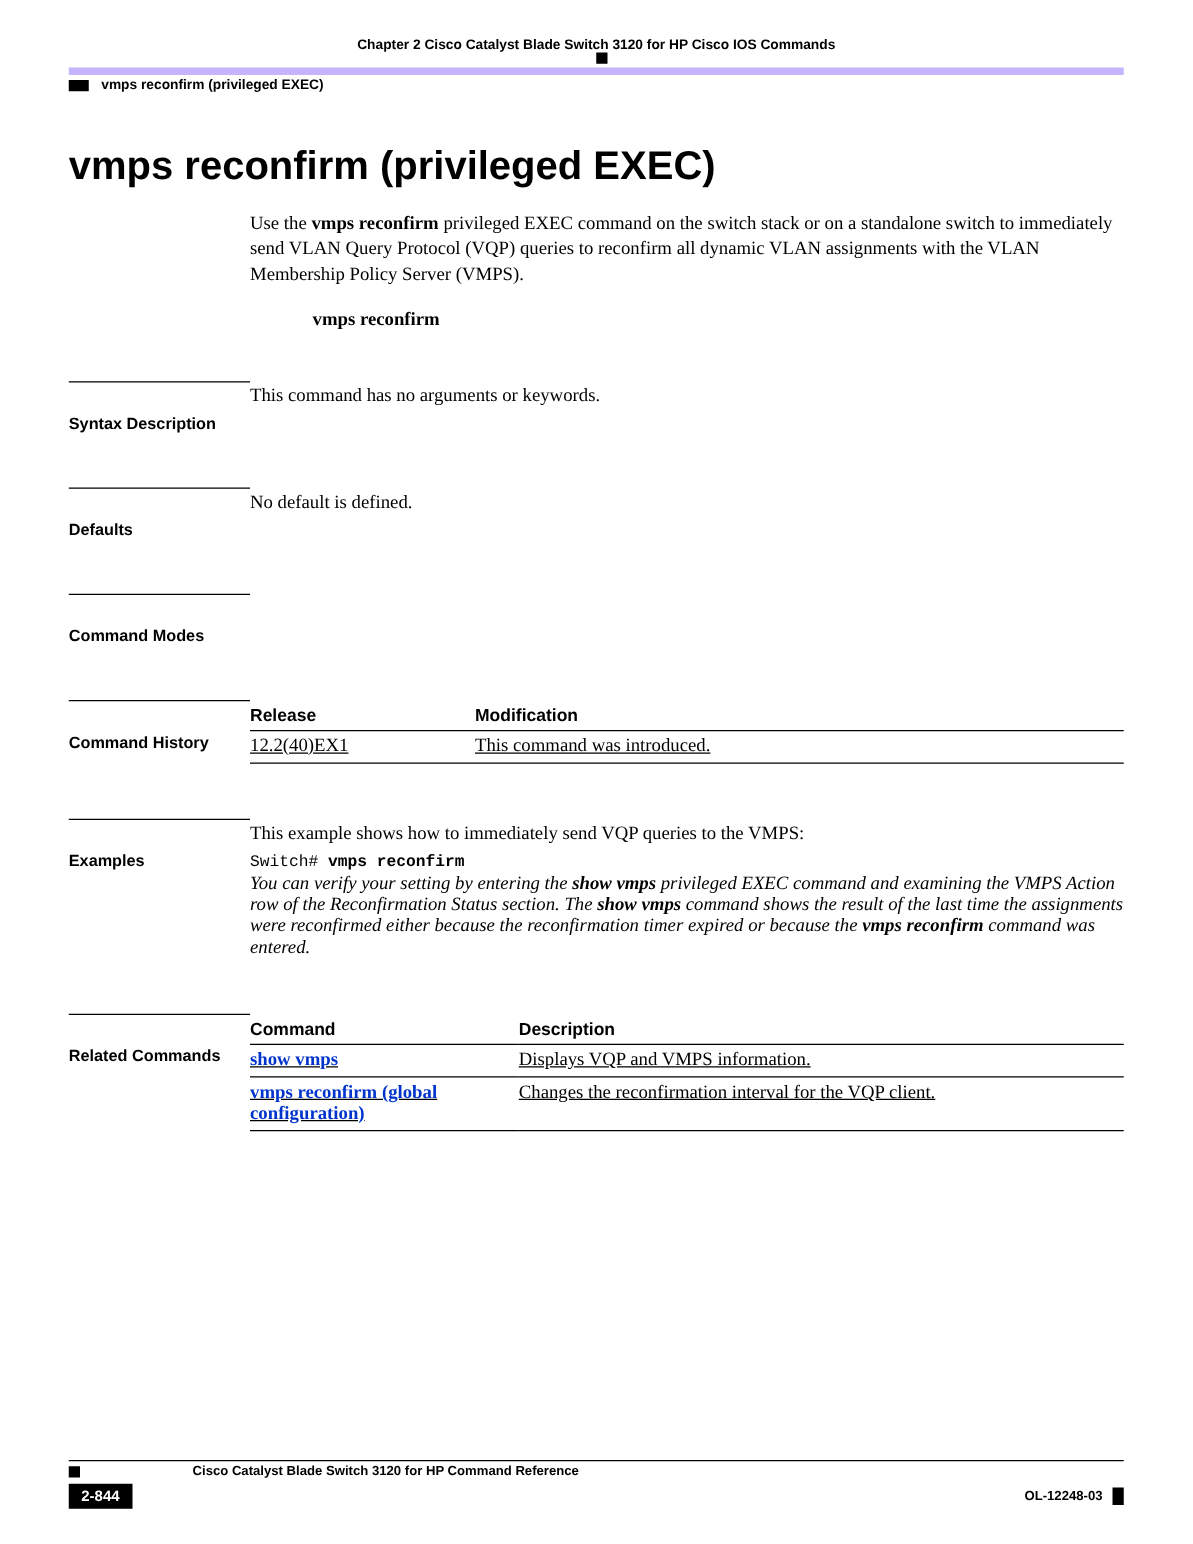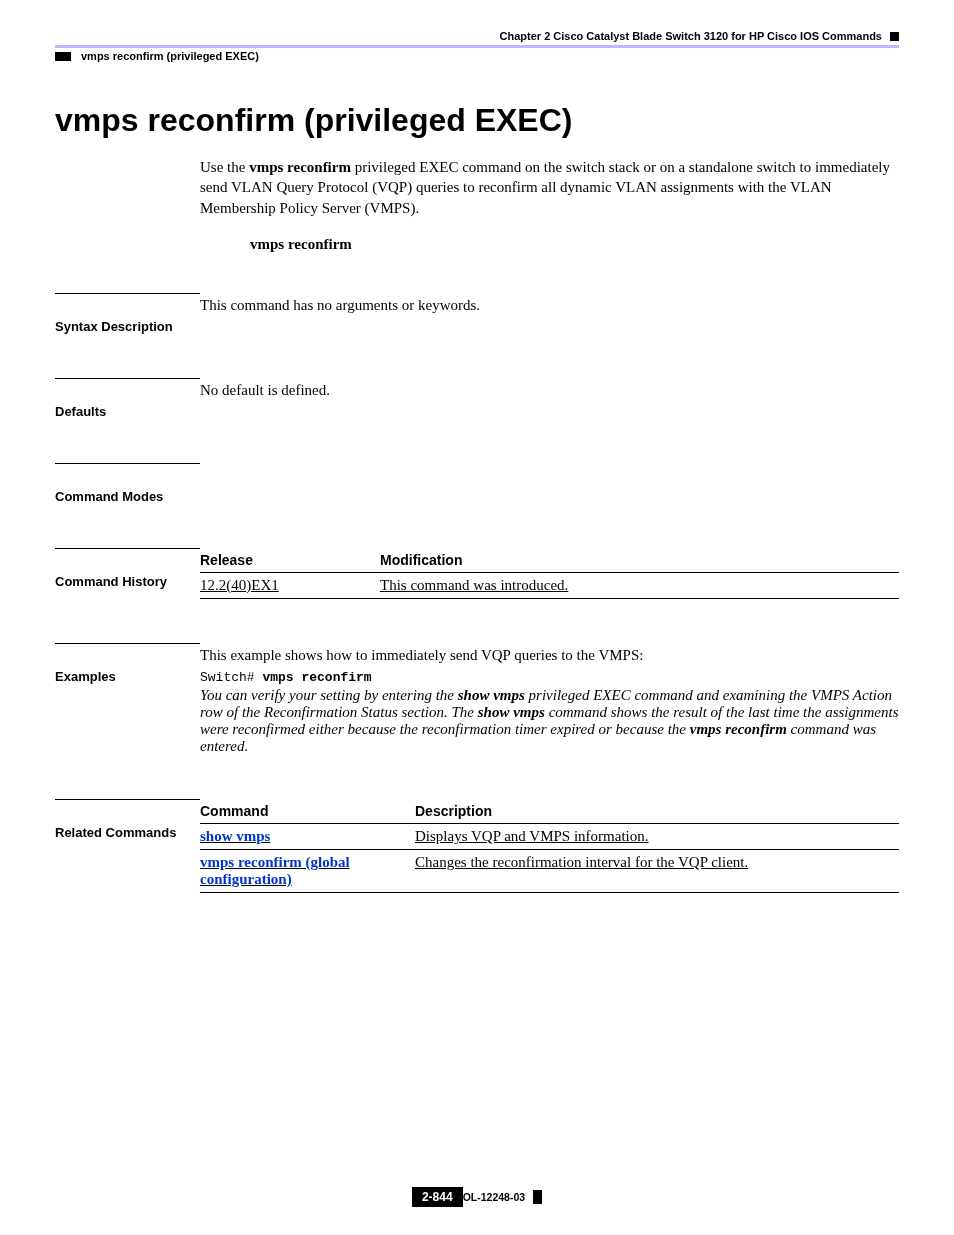--- a/index.html
+++ b/index.html
@@ -17,23 +17,24 @@
       box-sizing: border-box;
       padding: 30px 55px 30px 55px;
     }
     .header-line {
       display: flex;
       justify-content: flex-end;
       align-items: center;
       font-family: Arial, Helvetica, sans-serif;
       font-weight: bold;
       font-size: 11px;
-      border-bottom: 3px solid #c4b5fd;
+      border-bottom: 6px solid #c4b5fd;
       padding-bottom: 3px;
       margin-bottom: 2px;
+      flex-direction: column;
     }
     .header-line .sq {
       width: 9px; height: 9px; background:#000; margin-left:8px;
     }
     .subheader-line {
       display: flex;
       align-items: center;
       font-family: Arial, Helvetica, sans-serif;
       font-weight: bold;
       font-size: 11px;
@@ -101,21 +102,21 @@
       font-family: Arial, Helvetica, sans-serif;
       font-weight: bold;
       font-size: 10.5px;
       padding-top: 2px;
     }
     .footer-top .sq {
       width: 9px; height: 9px; background:#000; margin-right:10px;
     }
     .footer-bottom {
       display: flex;
-      justify-content: center;
+      justify-content: space-between;
       align-items: center;
       margin-top: 4px;
     }
     .page-num-box {
       background: #000;
       color: #fff;
       font-family: Arial, Helvetica, sans-serif;
       font-weight: bold;
       font-size: 12px;
       padding: 3px 10px;
@@ -236,20 +237,24 @@
         <tr>
           <td><span class="link">vmps reconfirm (global configuration)</span></td>
           <td>Changes the reconfirmation interval for the VQP client.</td>
         </tr>
       </tbody>
         </table>
     </div>
   </div>
 
   <div class="footer">
+    <div class="footer-top">
+      <span class="sq"></span>
+      <span style="margin-left:80px;">Cisco Catalyst Blade Switch 3120 for HP Command Reference</span>
+    </div>
     <div class="footer-bottom">
       <span class="page-num-box">2-844</span>
       <span class="footer-right">
         <span class="doc-id">OL-12248-03</span>
         <span class="bar"></span>
       </span>
     </div>
   </div>
 
 </div>

